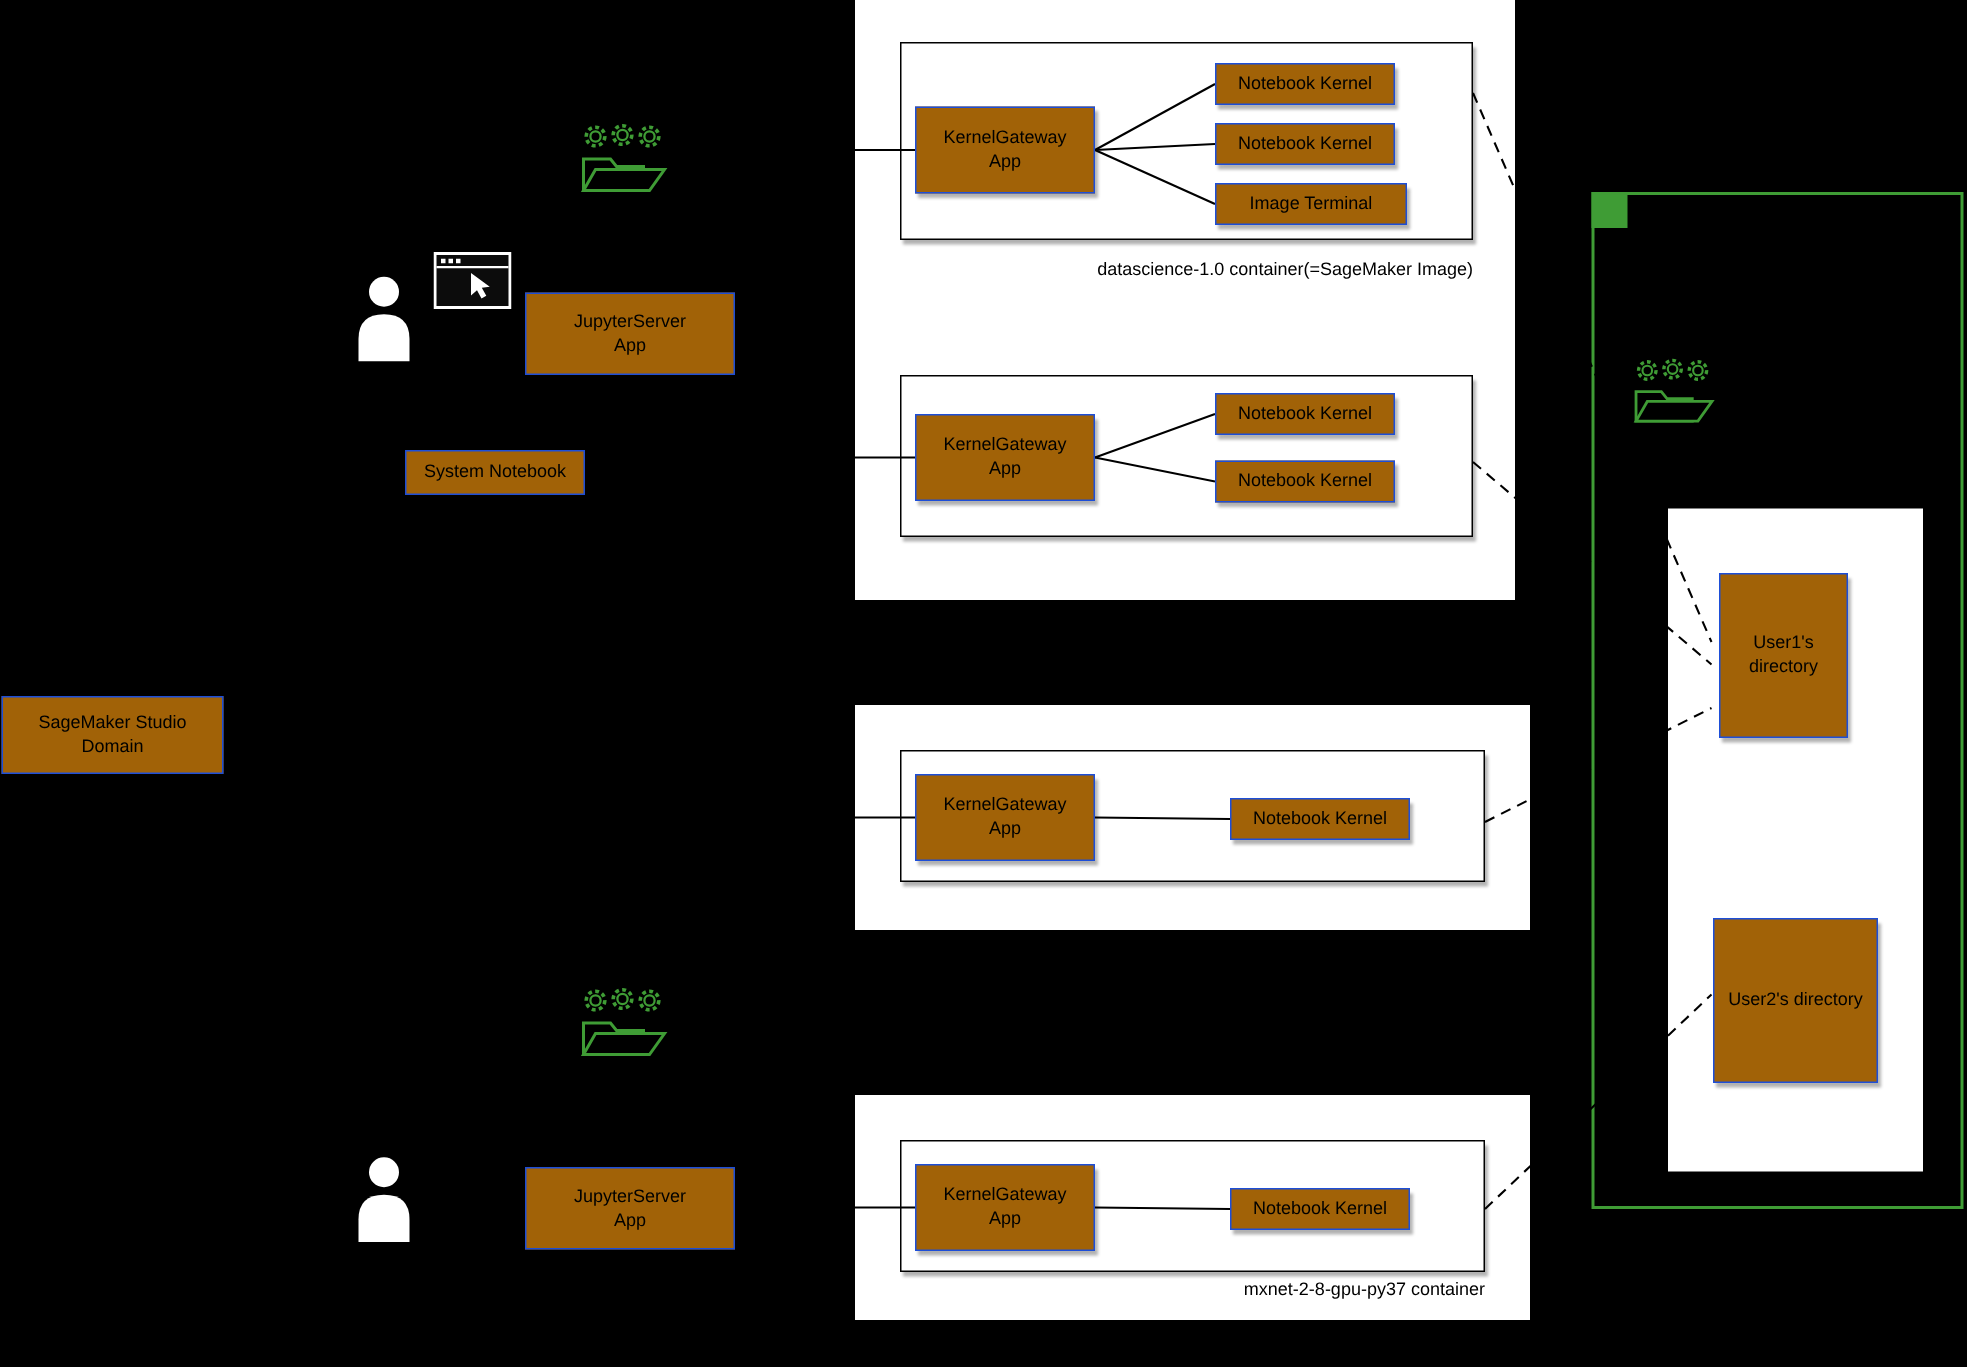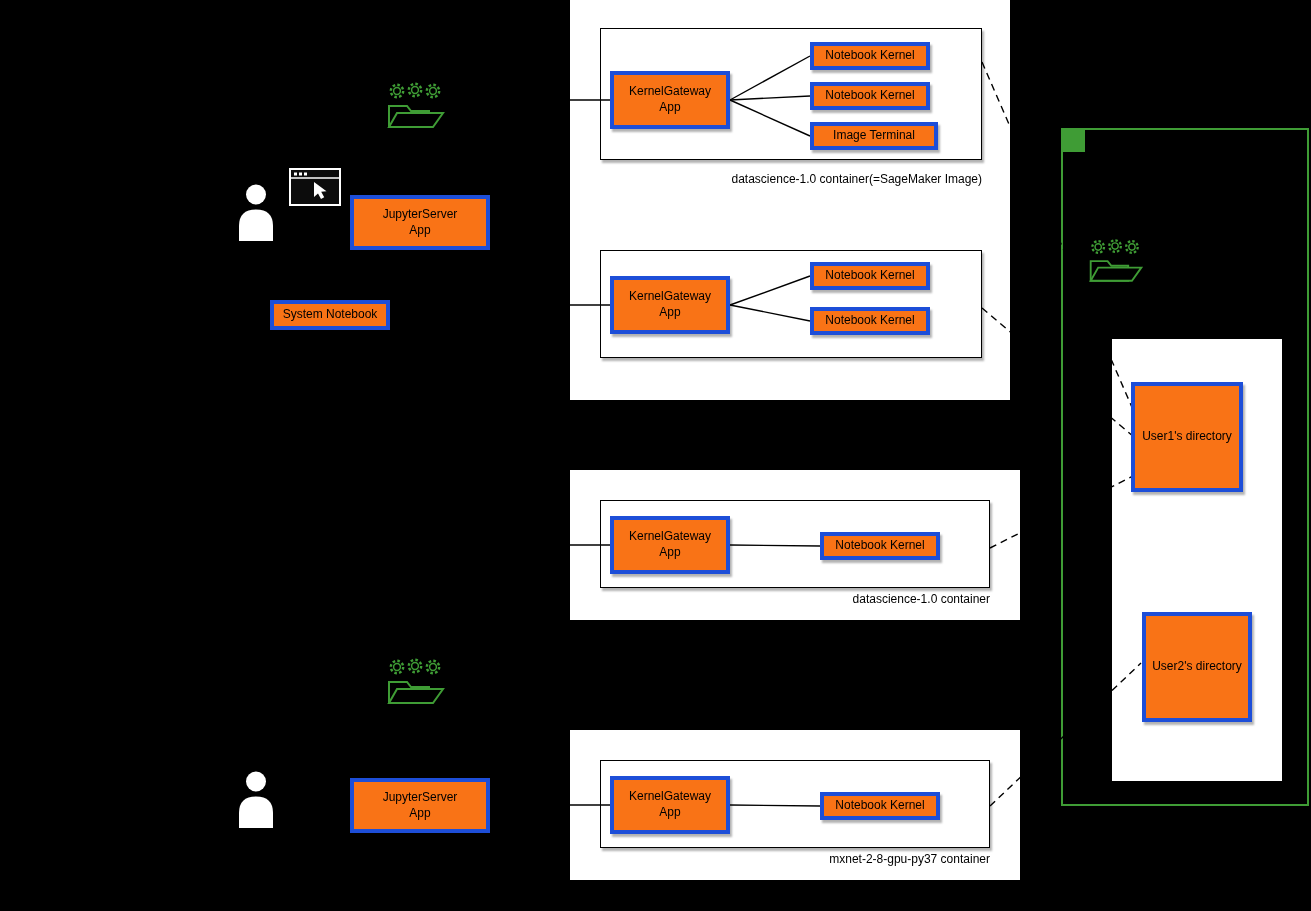--- a/index.html
+++ b/index.html
@@ -1,21 +1,21 @@
 <!DOCTYPE html>
 <html><head>
 <meta charset="utf-8">
 <style>
   *{margin:0;padding:0;box-sizing:border-box}
   html,body{background:#000}
   body{font-family:"Liberation Sans","DejaVu Sans",sans-serif}
   .stage{position:relative;width:1311px;height:911px;background:#000;overflow:hidden}
   .panel{position:absolute;background:#fff}
   .cbox{position:absolute;background:#fff;border:1px solid #000;box-shadow:2px 3px 2px rgba(0,0,0,.3);z-index:1}
-  .node{position:absolute;background:#f97316;border:4px solid #1d4ed8;box-shadow:2px 3px 2px rgba(0,0,0,.3);
+  .node{position:absolute;background:#a16207;border:1px solid #1d4ed8;box-shadow:2px 3px 2px rgba(0,0,0,.3);
         display:flex;align-items:center;justify-content:center;z-index:2;font-size:12px;color:#000;
         line-height:1.3;text-align:center}
   .node span{display:block;text-align:center}
   .kgw span{max-width:92px}
   .jsa span{max-width:88px}
   .dom span{max-width:120px}
   .caption{position:absolute;font-size:12px;color:#000;text-align:right;z-index:2}
   .lines{position:absolute;left:0;top:0;z-index:1;pointer-events:none}
   .greenbox{position:absolute;border:2px solid #3F9C35;background:transparent}
   .greensq{position:absolute;background:#3F9C35}
@@ -90,41 +90,40 @@
   </div>
 
   <div class="panel" style="left:570px;top:470px;width:450px;height:150px">
     <div class="cbox" style="left:30px;top:30px;width:390px;height:88px"></div>
     <div class="node kgw" style="left:40px;top:46px;width:120px;height:58px">
       <span>KernelGateway App</span>
     </div>
     <div class="node" style="left:250px;top:62px;width:120px;height:28px">
       <span>Notebook Kernel</span>
     </div>
-    <div class="caption" style="left:30px;top:122px;width:390px">datascience-1.0 container</div>
   </div>
 
   <div class="panel" style="left:570px;top:730px;width:450px;height:150px">
     <div class="cbox" style="left:30px;top:30px;width:390px;height:88px"></div>
     <div class="node kgw" style="left:40px;top:46px;width:120px;height:58px">
       <span>KernelGateway App</span>
     </div>
     <div class="node" style="left:250px;top:62px;width:120px;height:28px">
       <span>Notebook Kernel</span>
     </div>
     <div class="caption" style="left:30px;top:122px;width:390px">mxnet-2-8-gpu-py37 container</div>
   </div>
 
   <div class="greenbox" style="left:1061px;top:128px;width:248px;height:678px">
     <div class="greensq" style="left:-2px;top:-2px;width:24px;height:24px"></div>
     <svg class="icon" style="left:23px;top:106px;width:60px;height:52px">
         <use href="#sym-apps"></use>
       </svg>
     <div class="panel" style="left:49px;top:209px;width:170px;height:442px">
-      <div class="node" style="left:19px;top:43px;width:112px;height:110px">
+      <div class="node" style="left:34px;top:43px;width:86px;height:110px">
         <span>User1's directory</span>
       </div>
       <div class="node" style="left:30px;top:273px;width:110px;height:110px">
         <span>User2's directory</span>
       </div>
     </div>
   </div>
 
   <svg class="lines" width="1311" height="911" viewBox="0 0 1311 911">
     <g stroke="#000" stroke-width="1.4" fill="none">
@@ -141,20 +140,23 @@
       <line x1="730" y1="805" x2="820" y2="806"></line>
     </g>
     <g stroke="#000" stroke-width="1.4" fill="none" stroke-dasharray="7 5">
       <line x1="982" y1="62" x2="1141" y2="428"></line>
       <line x1="982" y1="308" x2="1141" y2="443"></line>
       <line x1="990" y1="548" x2="1141" y2="472"></line>
       <line x1="990" y1="806" x2="1141" y2="663"></line>
     </g>
   </svg>
 
+  <div class="node dom" style="left:1px;top:464px;width:148px;height:52px">
+    <span>SageMaker Studio Domain</span>
+  </div>
 
   <svg class="icon" style="left:234px;top:183px;width:44px;height:58px">
       <use href="#sym-person"></use>
     </svg>
   <svg class="icon" style="left:289px;top:168px;width:52px;height:38px">
       <use href="#sym-browser"></use>
     </svg>
 
   <div class="node jsa" style="left:350px;top:195px;width:140px;height:55px">
     <span>JupyterServer App</span>

